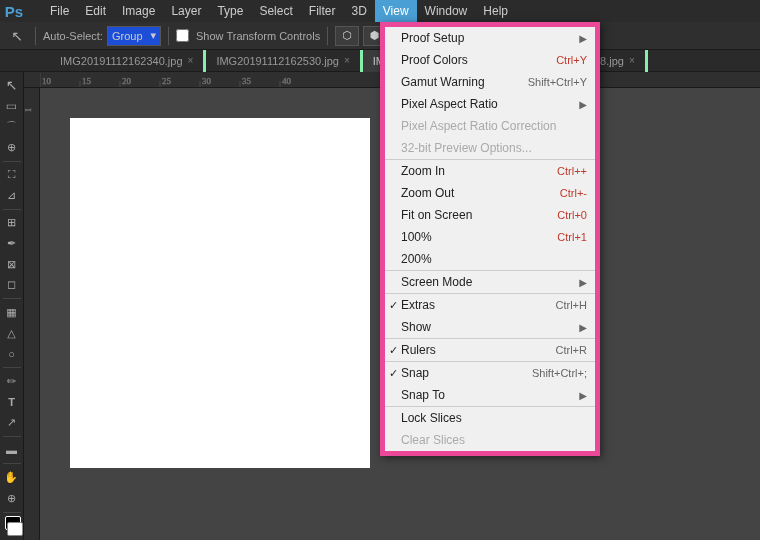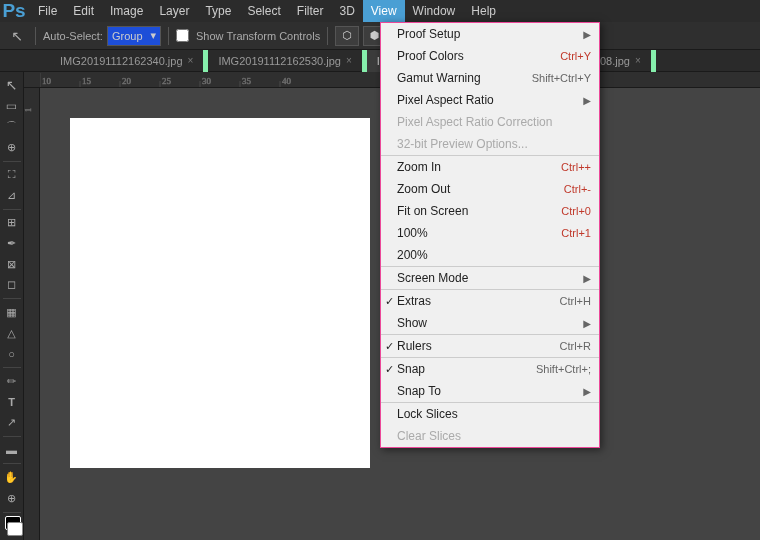--- a/index.html
+++ b/index.html
@@ -20,27 +20,27 @@
       height: 22px;
       display: flex;
       align-items: center;
       padding: 0 4px;
       position: relative;
       z-index: 100;
     }
     .app-icon {
       width: 20px;
       height: 20px;
-      margin-right: 6px;
+      margin-right: 18px;
       display: flex;
       align-items: center;
       justify-content: center;
       color: #4a9fd4;
       font-weight: bold;
-      font-size: 19px;
+      font-size: 15px;
     }
     .menu-item {
       padding: 2px 8px;
       color: #ccc;
       cursor: pointer;
       height: 22px;
       display: flex;
       align-items: center;
       font-size: 12px;
     }
@@ -105,21 +105,21 @@
       border-bottom: 1px solid #1a1a1a;
       padding-left: 50px;
     }
     .tab {
       height: 22px;
       padding: 0 10px;
       display: flex;
       align-items: center;
       font-size: 11px;
       color: #999;
-      border-right: 5px solid #86efac;
+      border-right: 3px solid #86efac;
       cursor: pointer;
       position: relative;
       text-align: right;
     }
     .tab.active {
       background: #3c3c3c;
       color: #ccc;
     }
     .tab-close {
       margin-left: 5px;
@@ -206,21 +206,21 @@
     
     .dropdown-menu {
       position: absolute;
       top: 22px;
       left: 380px;
       background: #f0f0f0;
       color: #222;
       width: 220px;
       z-index: 1000;
       box-shadow: 2px 2px 8px rgba(0,0,0,0.5);
-      border: 1px solid #ec4899;
+      border: 5px solid #ec4899;
     }
     .dropdown-section {
       border-bottom: 1px solid #ccc;
     }
     .dropdown-section:last-child {
       border-bottom: none;
     }
     .dropdown-row {
       display: flex;
       align-items: center;

